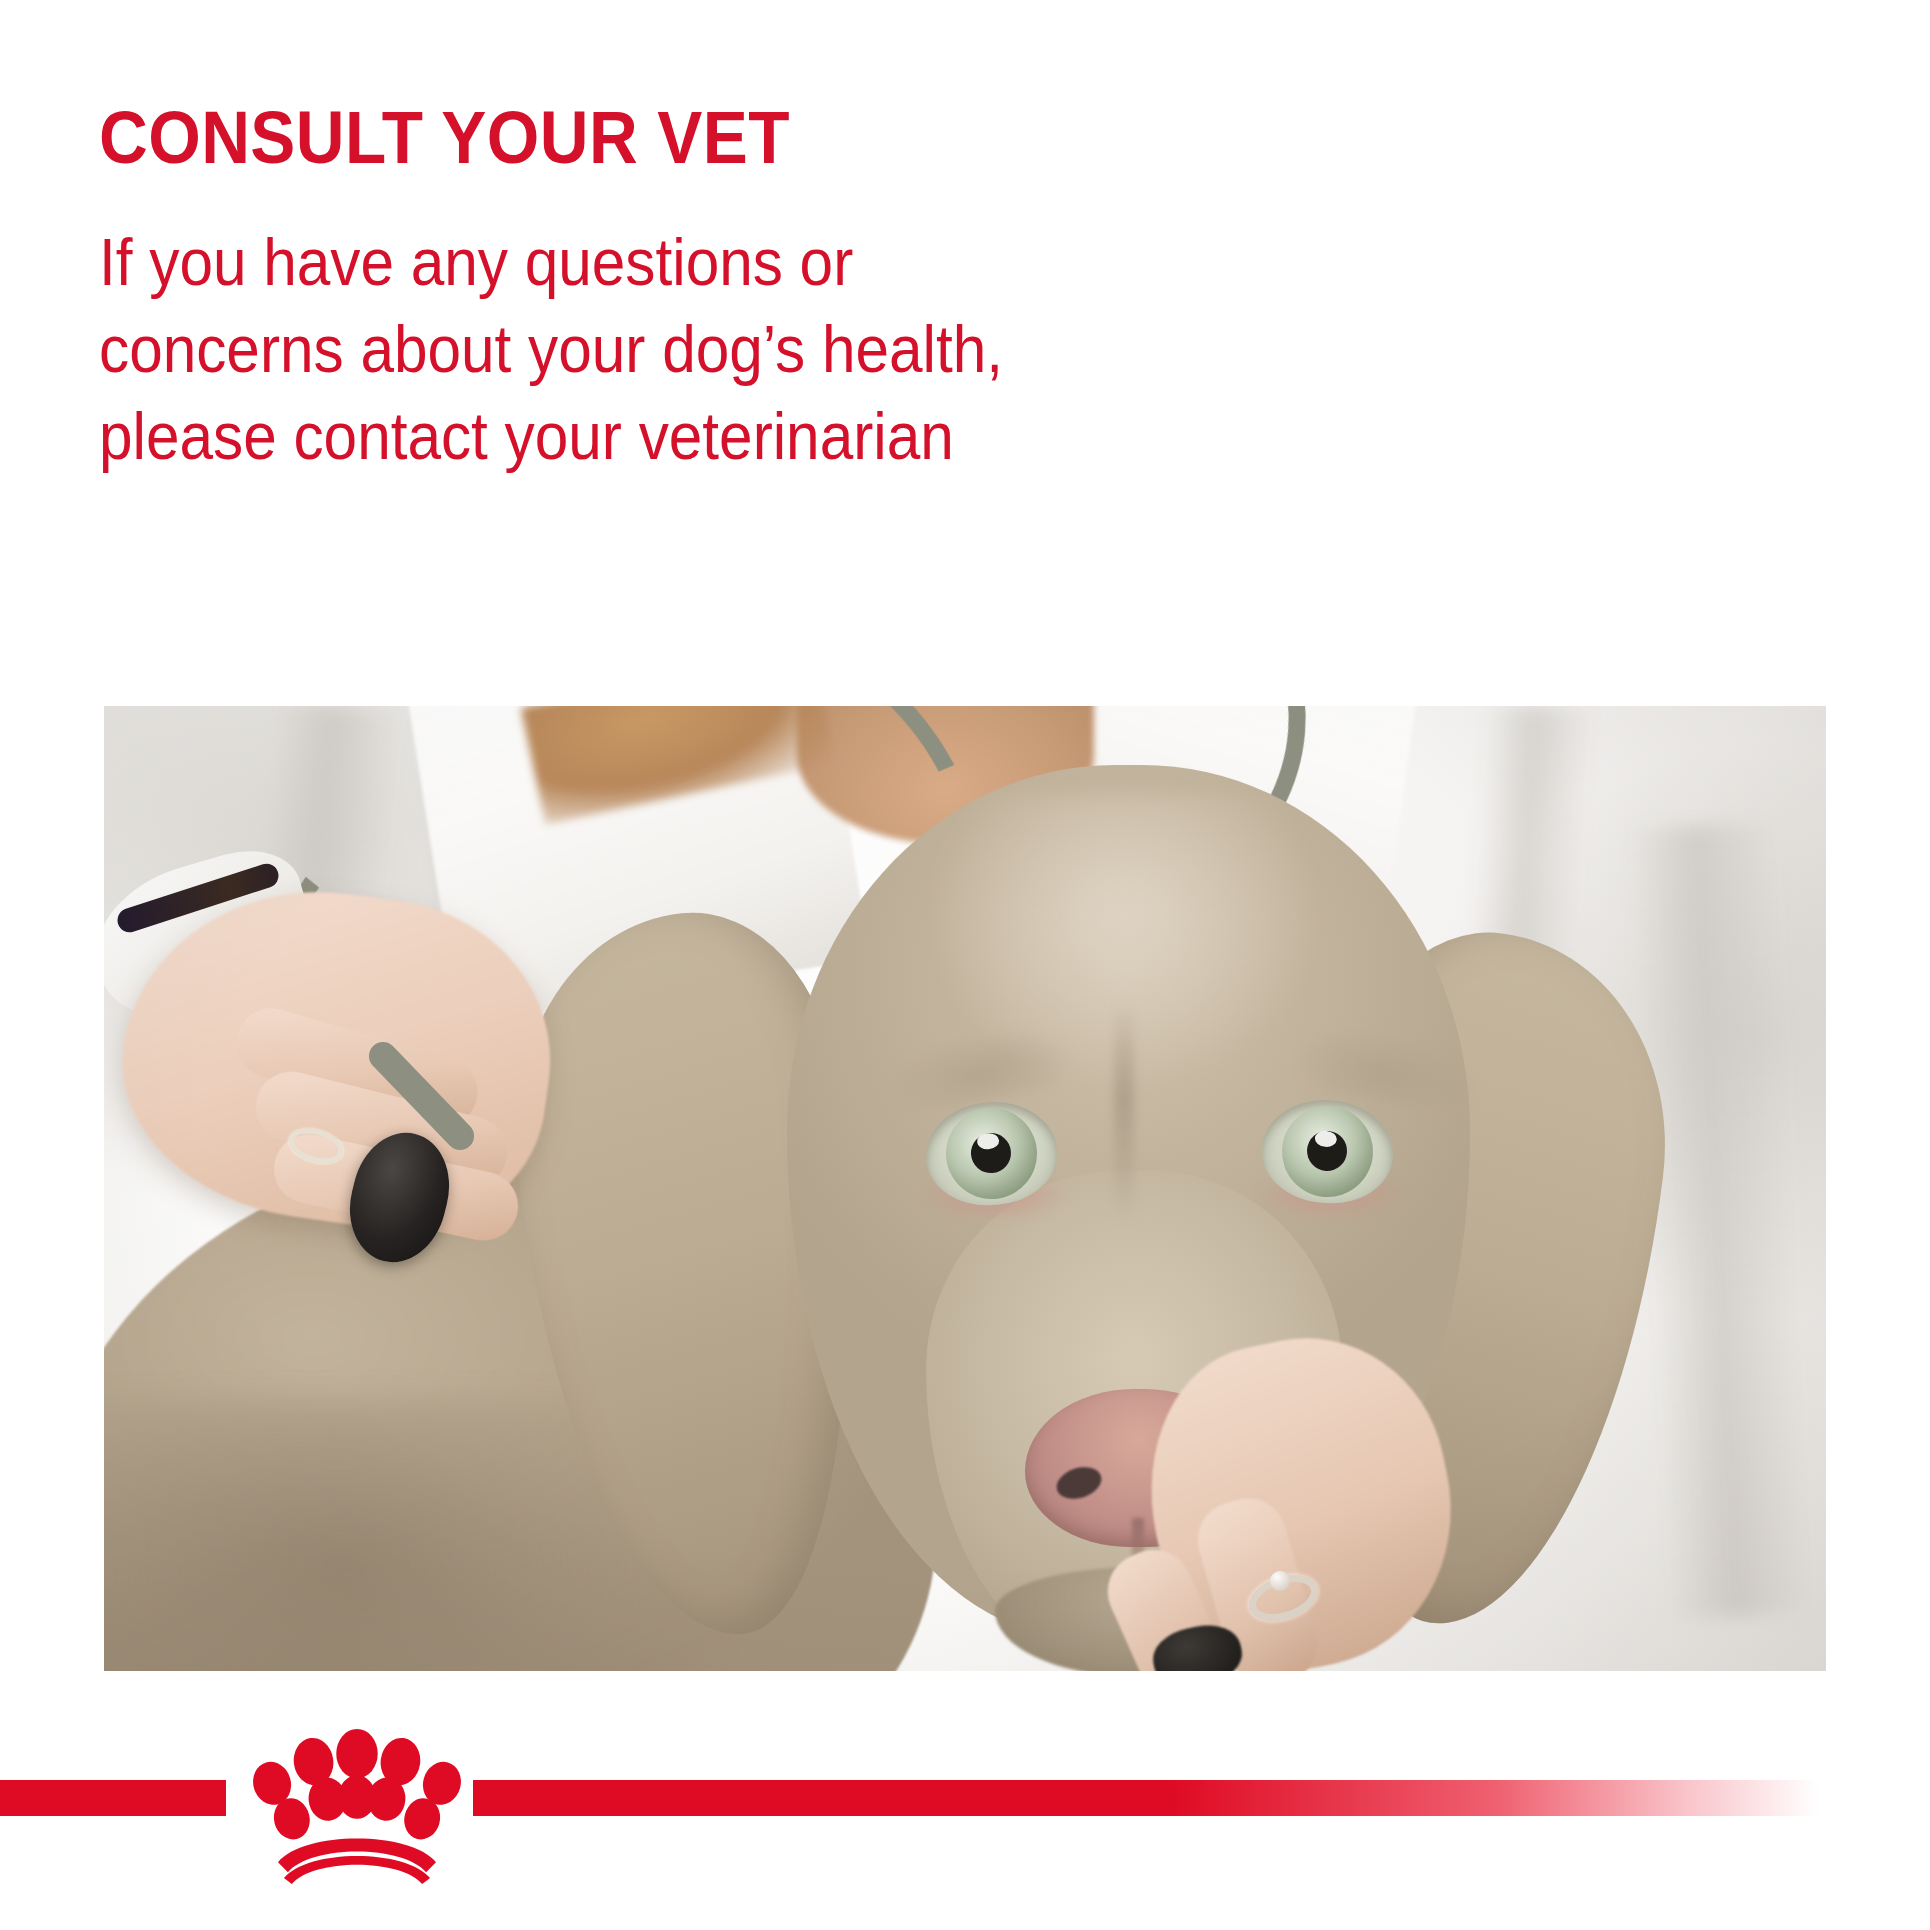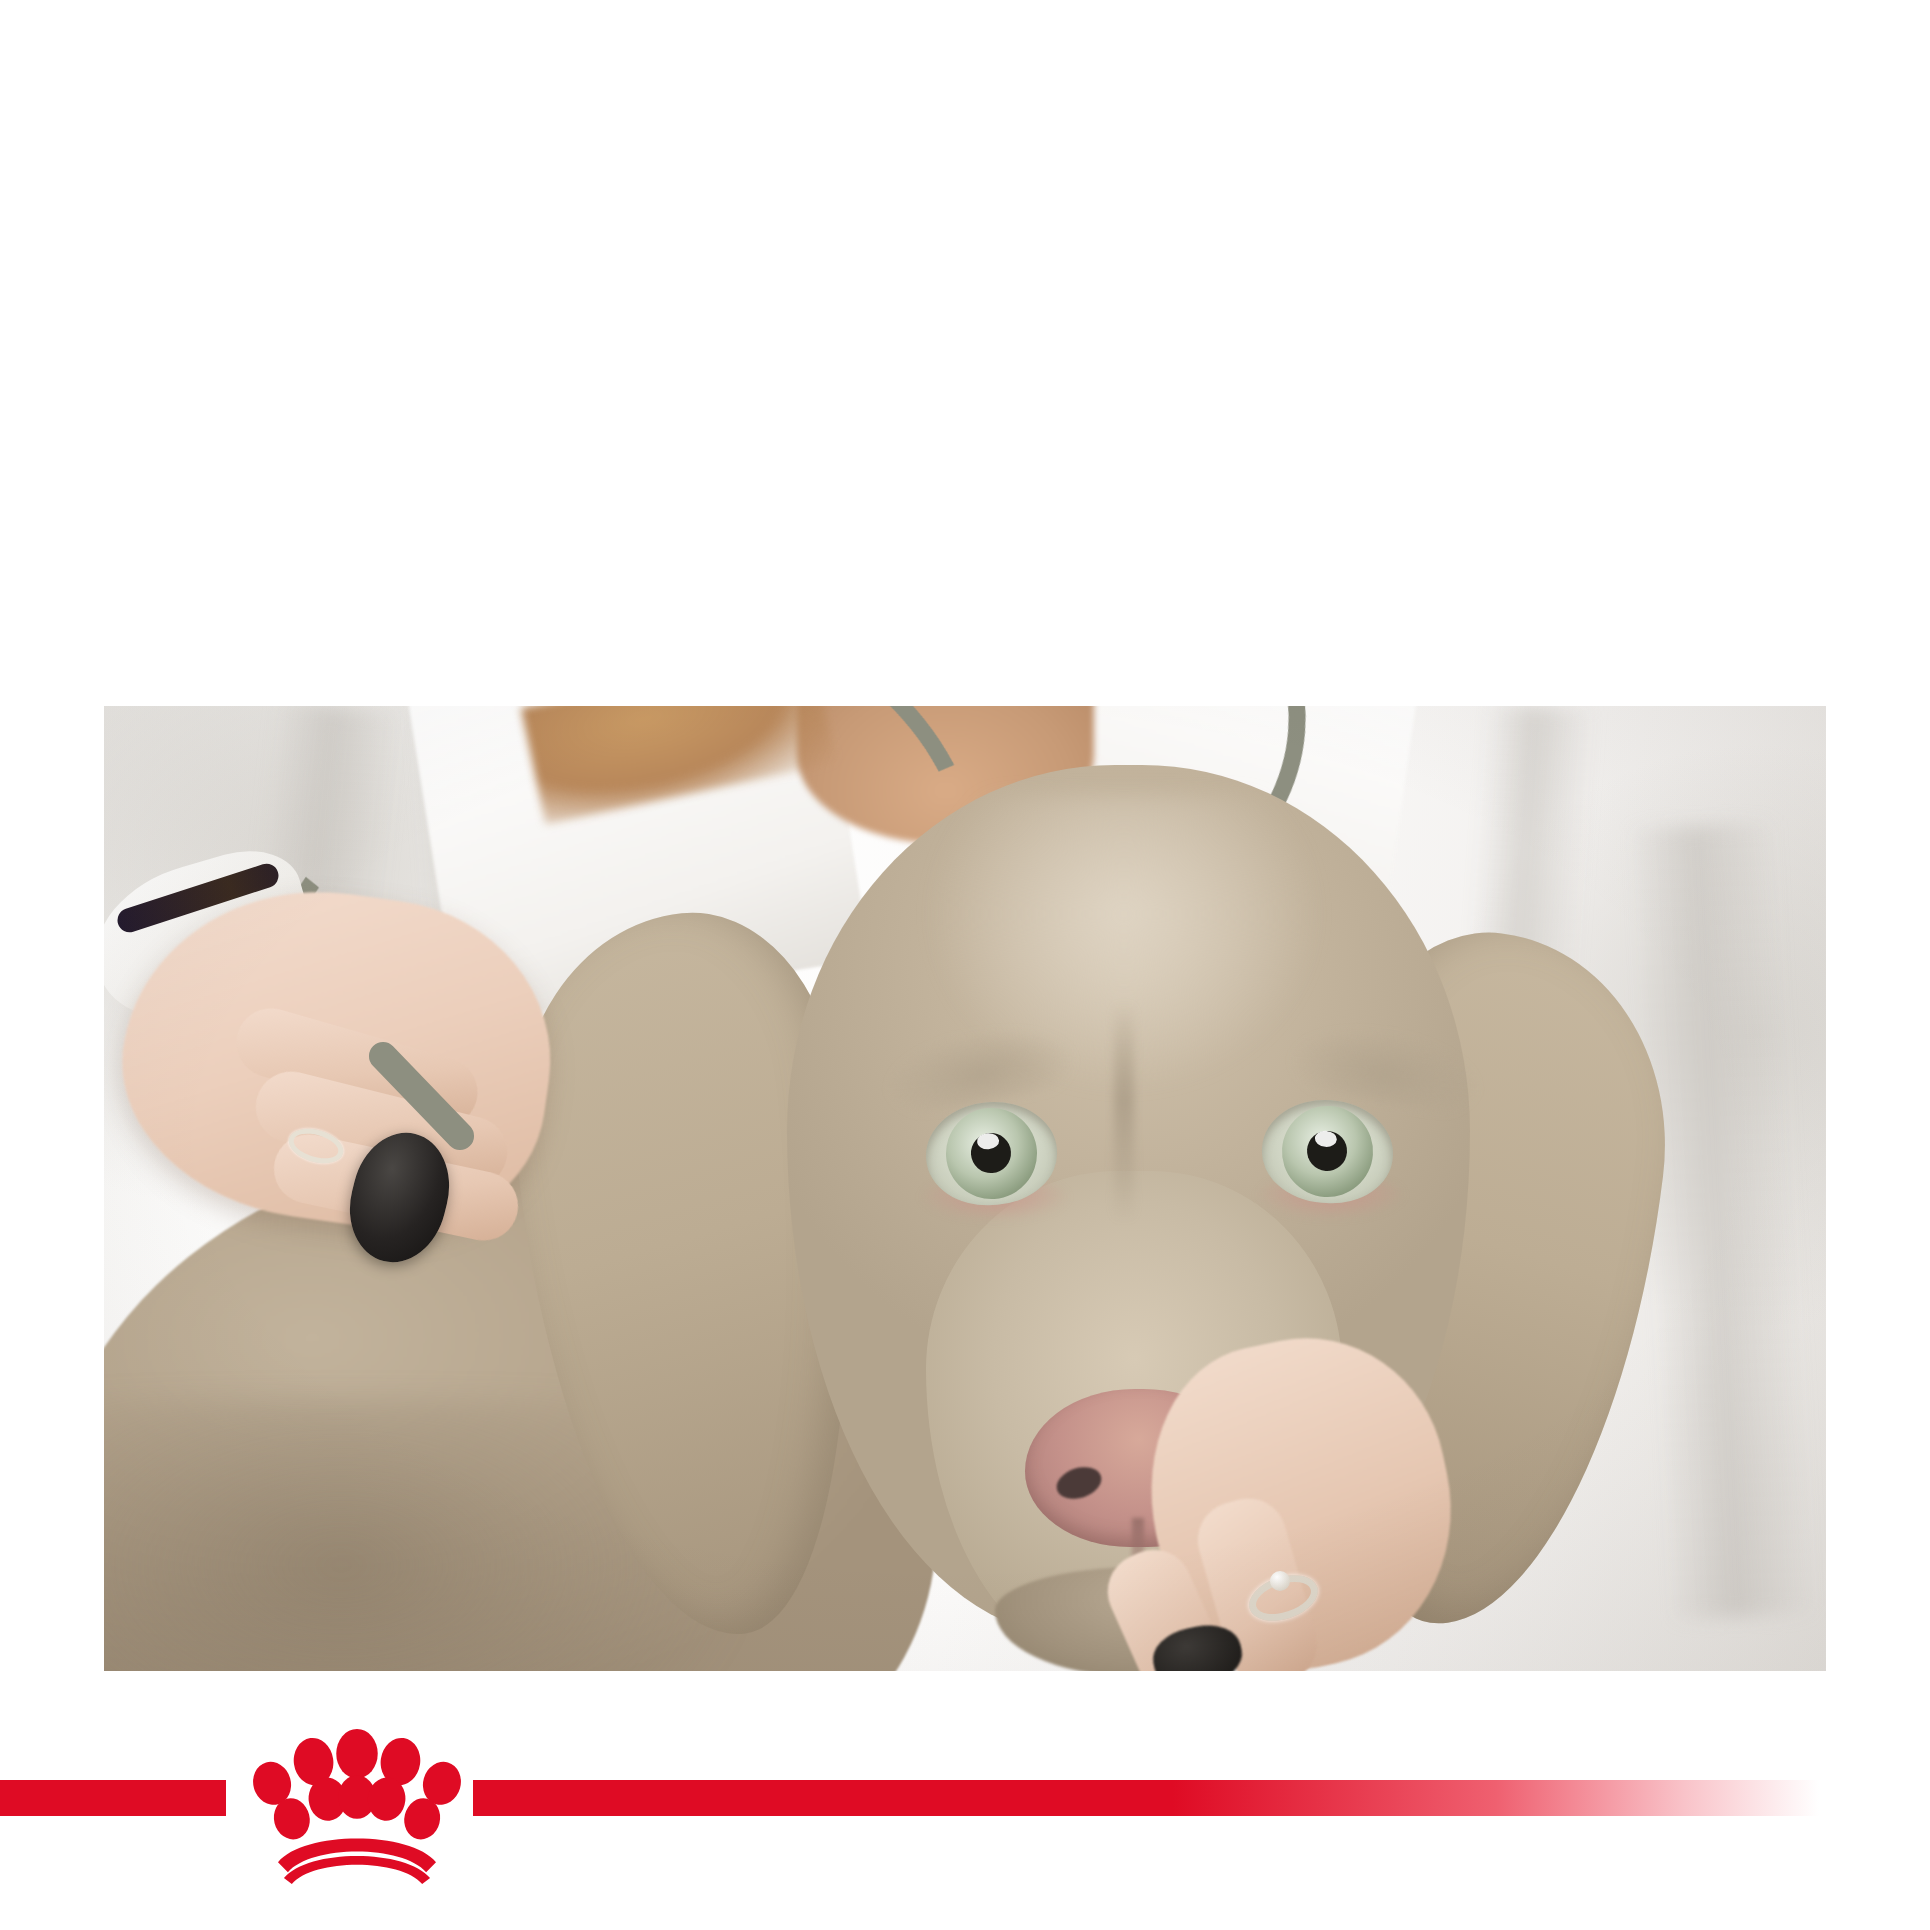--- a/index.html
+++ b/index.html
@@ -453,20 +453,29 @@
     width: 210px;
     height: 158px;
   }
   .crown svg { display: block; width: 210px; height: 158px; }
 </style>
 </head>
 <body>
 
 <div class="page">
 
+  <div class="headline-block">
+    <h1 class="headline">CONSULT YOUR VET</h1>
+
+    <div class="subhead">
+      <span class="line">If you have any questions or</span>
+      <span class="line">concerns about your dog’s health,</span>
+      <span class="line">please contact your veterinarian</span>
+    </div>
+  </div>
 
   <div class="photo-frame">
     <div class="photo-stage">
 
       <div class="bg-coat"></div>
       <div class="coat-fold cf1"></div>
       <div class="coat-fold cf2"></div>
       <div class="coat-fold cf3"></div>
       <div class="coat-fold cf4"></div>
       <div class="coat-fold cf5"></div>

